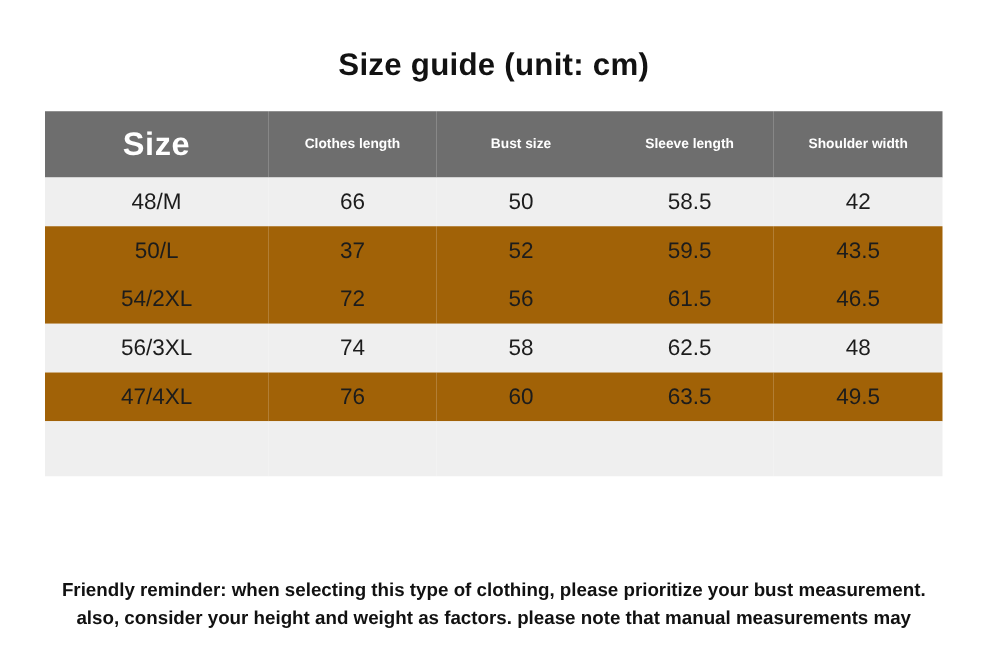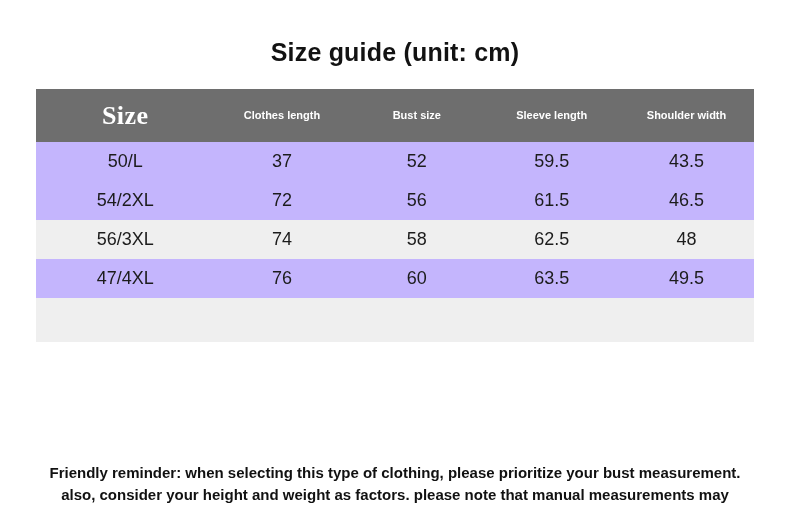--- a/index.html
+++ b/index.html
@@ -59,27 +59,27 @@
     font-size: 18px;
     color: #1c1c1c;
     height: 39px;
     padding: 0 2px;
     vertical-align: middle;
   }
   table.size-table tr.row-odd td {
     background: #efefef;
   }
   table.size-table tr.row-even td {
-    background: #c4b5fd;
+    background: #a16207;
   }
   table.size-table tr.filler td {
     background: #efefef;
     height: 44px;
   }
-  .col-size { width: 22.5%; font-family: Liberation Serif, serif; }
+  .col-size { width: 22.5%; }
   .col-b { width: 17%; }
   .col-c { width: 17%; }
   .col-d { width: 17%; }
   .col-e { width: 17%; }
   .note {
     position: absolute;
     left: 0;
     right: 0;
     bottom: 14px;
     padding: 0 14px;
@@ -106,20 +106,27 @@
       <thead>
         <tr>
           <th class="size-head col-size">Size</th>
           <th class="col-b">Clothes length</th>
           <th class="col-c">Bust size</th>
           <th class="col-d">Sleeve length</th>
           <th class="col-e">Shoulder width</th>
         </tr>
       </thead>
       <tbody>
+        <tr class="row-odd">
+          <td>48/M</td>
+          <td>66</td>
+          <td>50</td>
+          <td>58.5</td>
+          <td>42</td>
+        </tr>
         <tr class="row-even">
           <td>50/L</td>
           <td>37</td>
           <td>52</td>
           <td>59.5</td>
           <td>43.5</td>
         </tr>
         <tr class="row-even">
           <td>54/2XL</td>
           <td>72</td>

